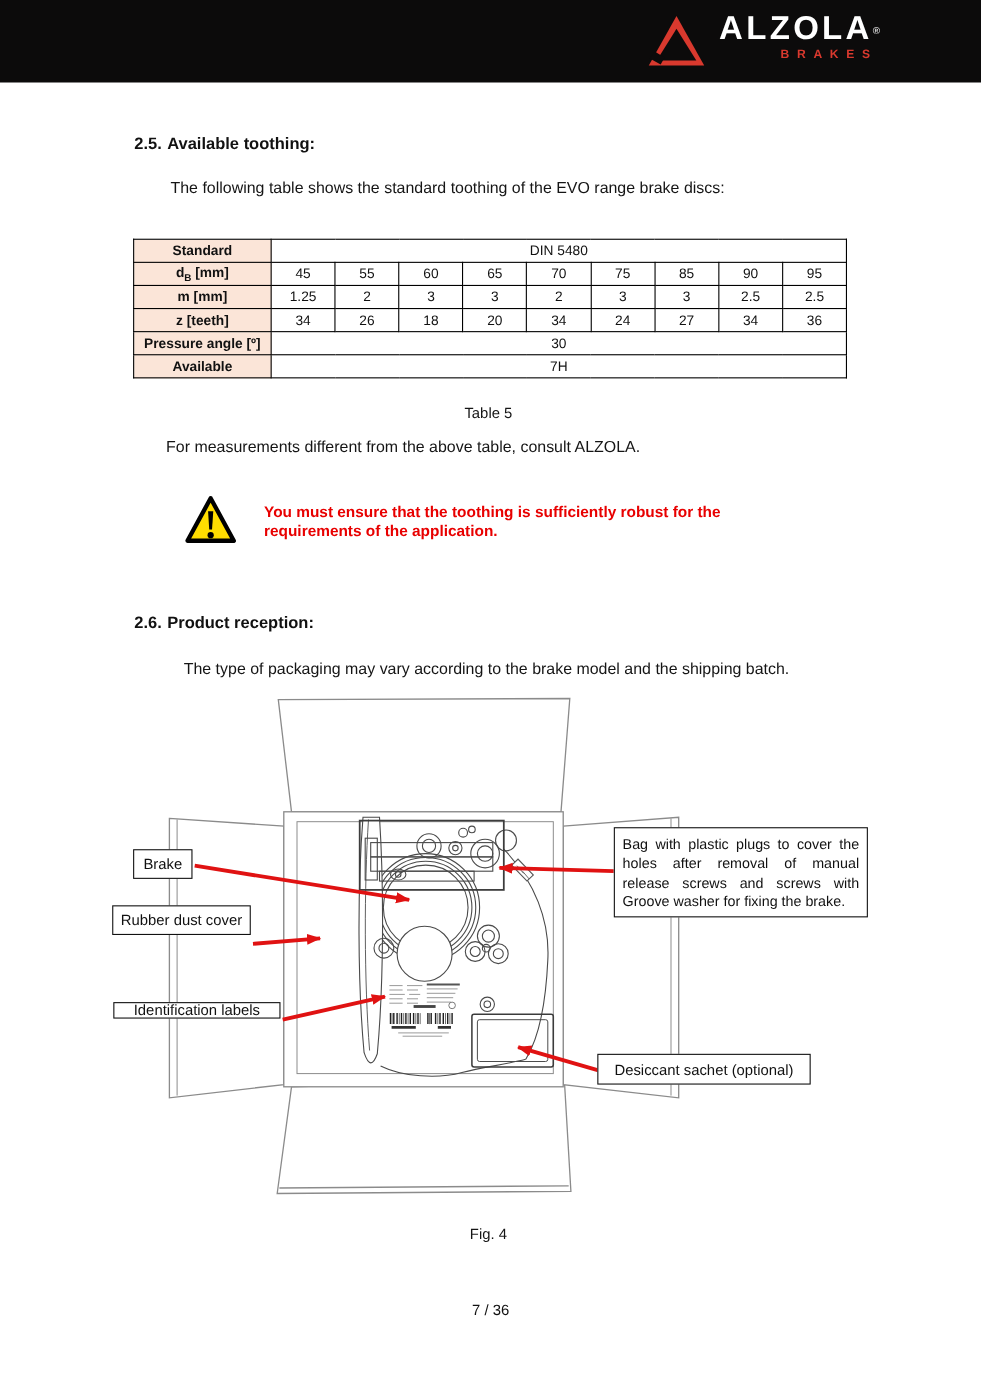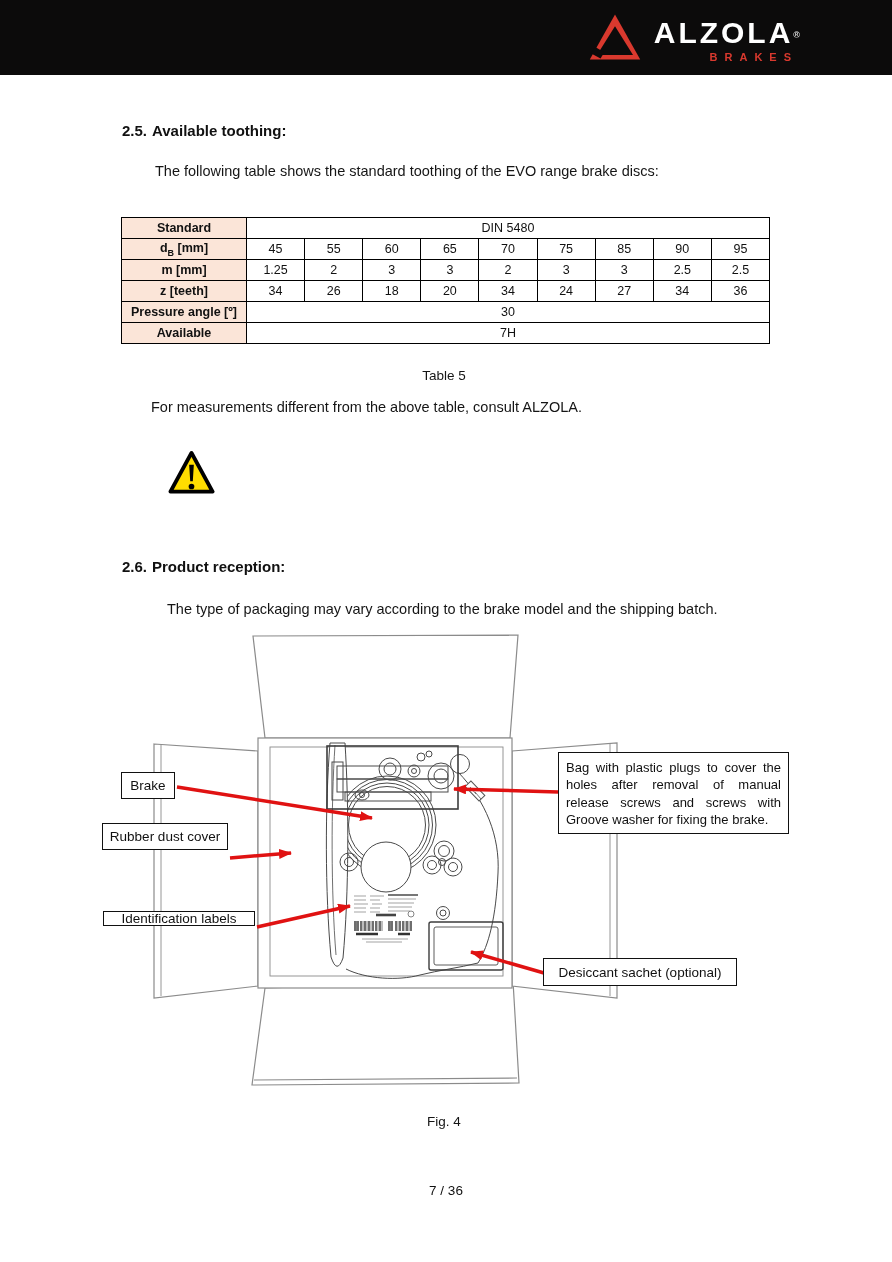--- a/index.html
+++ b/index.html
@@ -2,21 +2,21 @@
 <html><head>
 <meta charset="utf-8">
 <style>
   * { margin:0; padding:0; box-sizing:border-box; }
   html,body { background:#ffffff; }
   body { font-family:"Liberation Sans","DejaVu Sans",sans-serif; color:#111; }
   .page { position:relative; width:892px; height:1262px; background:#fff; overflow:hidden; }
 
   
   .hdr { position:absolute; left:0; top:0; width:892px; height:75px; background:#0c0b0b; }
-  .logo { position:absolute; right:92px; top:11px; display:flex; align-items:flex-end; gap:12px; }
+  .logo { position:absolute; right:92px; top:11px; display:flex; align-items:flex-start; gap:12px; }
   .logo-text { display:flex; flex-direction:column; }
   .brand { color:#fff; font-weight:bold; font-size:30px; letter-spacing:3px; line-height:30px; }
   .brand sup { font-size:9px; letter-spacing:0; vertical-align:top; position:relative; top:2px; color:#ddd; }
   .subbrand { color:#d9392e; font-size:11px; font-weight:bold; letter-spacing:7px; text-align:right; padding-right:2px; margin-top:3px; }
 
   
   .h-sec { position:absolute; font-size:15px; font-weight:bold; display:flex; }
   .h-sec .num { width:30px; }
   .body-text { position:absolute; font-size:14.5px; color:#151515; }
   .center-cap { position:absolute; left:0; width:888px; text-align:center; font-size:13.5px; color:#151515; }
@@ -130,20 +130,24 @@
     </table>
 
   <div class="center-cap" style="top:368px;">Table 5</div>
   <div class="body-text" style="left:151px; top:399px;">For measurements different from the above table, consult ALZOLA.</div>
 
   <svg class="warn-tri" viewBox="0 0 48 50">
     <path d="M24,4.5 L45.5,44 L2.5,44 Z" fill="#ffdd00" stroke="#000" stroke-width="4" stroke-linejoin="round"></path>
     <polygon points="21.6,16.5 26.4,16.5 25.3,33.5 22.7,33.5" fill="#000"></polygon>
     <circle cx="24" cy="38.8" r="2.9" fill="#000"></circle>
   </svg>
+  <div class="warn-text">
+    <div>You must ensure that the toothing is sufficiently robust for the</div>
+    <div>requirements of the application.</div>
+  </div>
 
   <div class="h-sec" style="left:122px; top:558px;">
     <span class="num">2.6.</span>
     <span>Product reception:</span>
   </div>
   <div class="body-text" style="left:167px; top:601px;">The type of packaging may vary according to the brake model and the shipping batch.</div>
 
   <svg class="fig-svg" viewBox="0 0 660 470">
     <defs>
       <marker id="ah" markerWidth="14" markerHeight="11" refX="12" refY="5" orient="auto" markerUnits="userSpaceOnUse">

